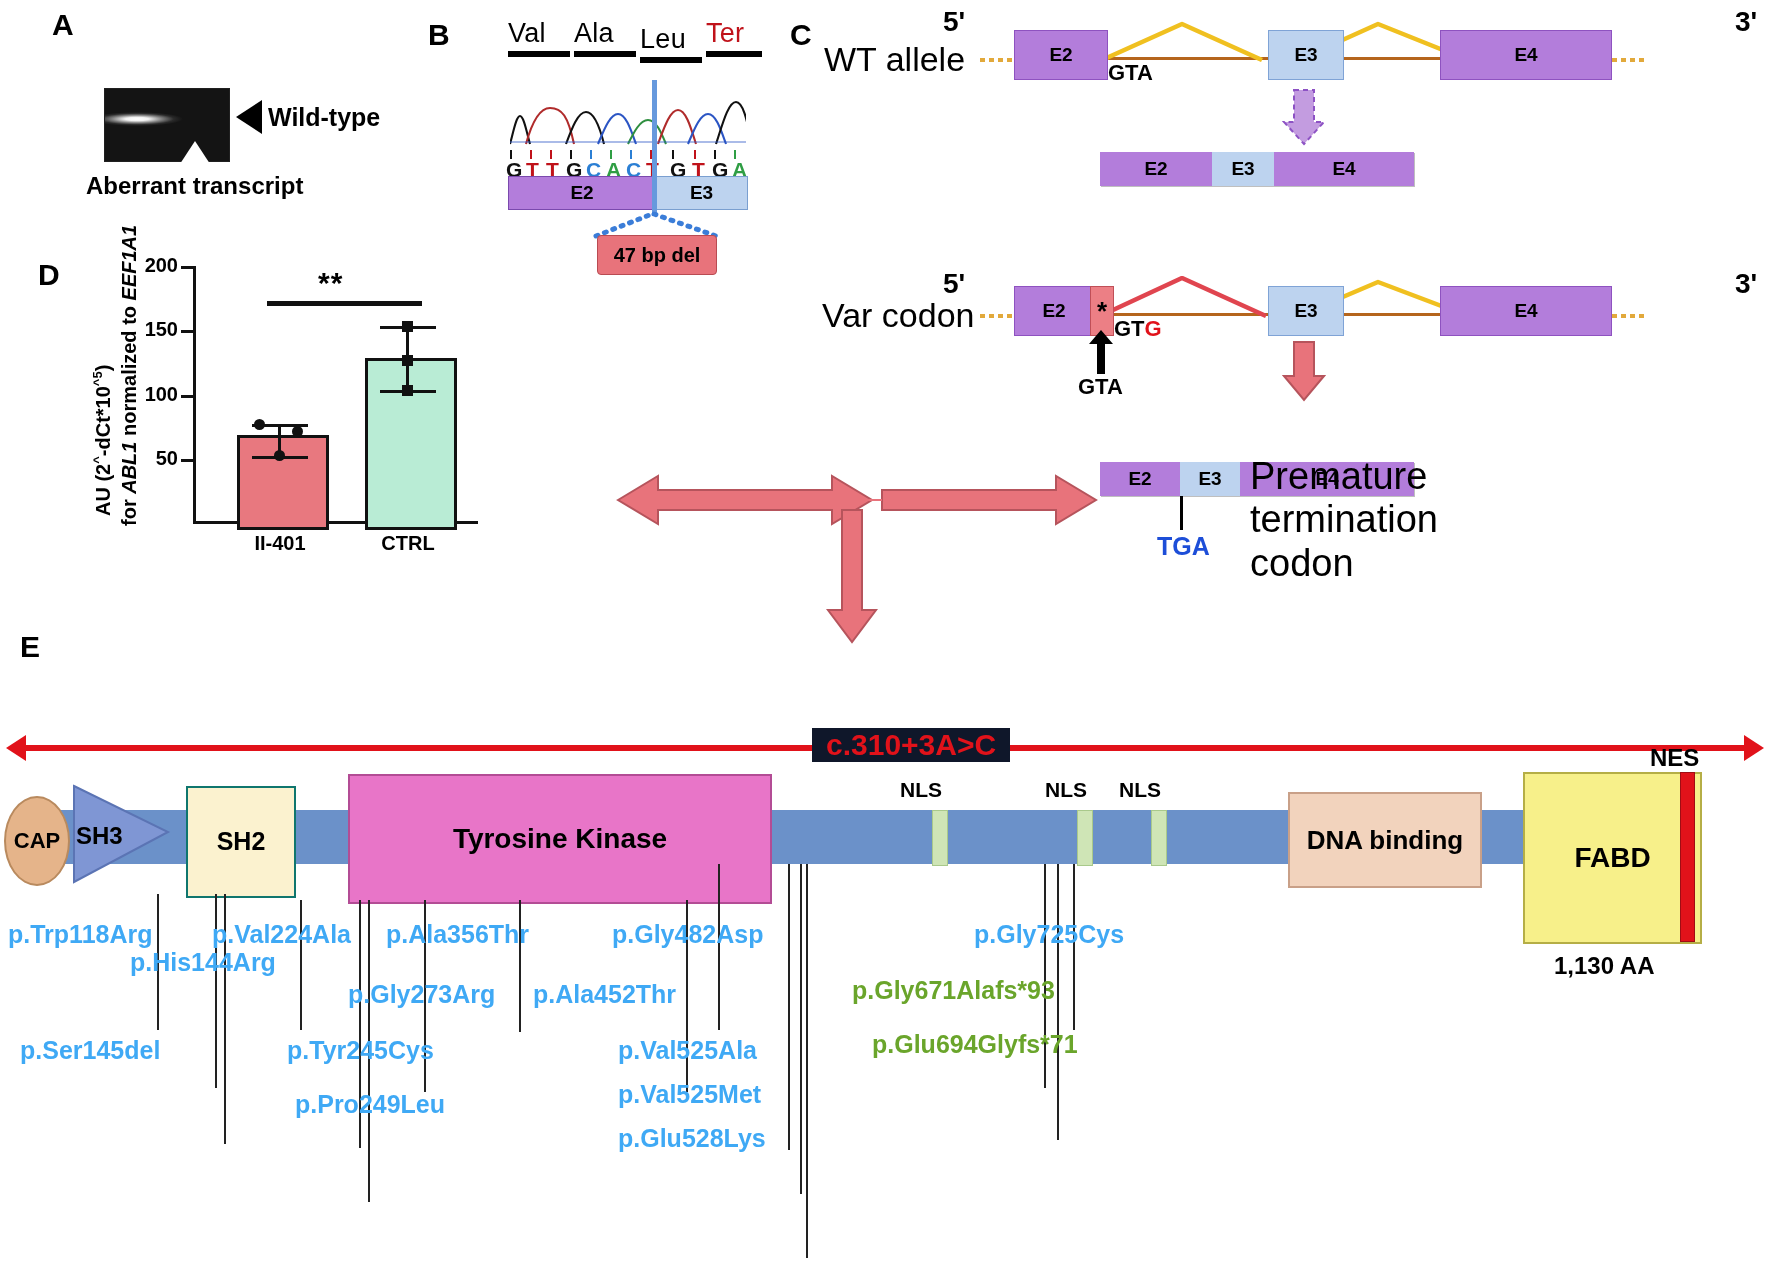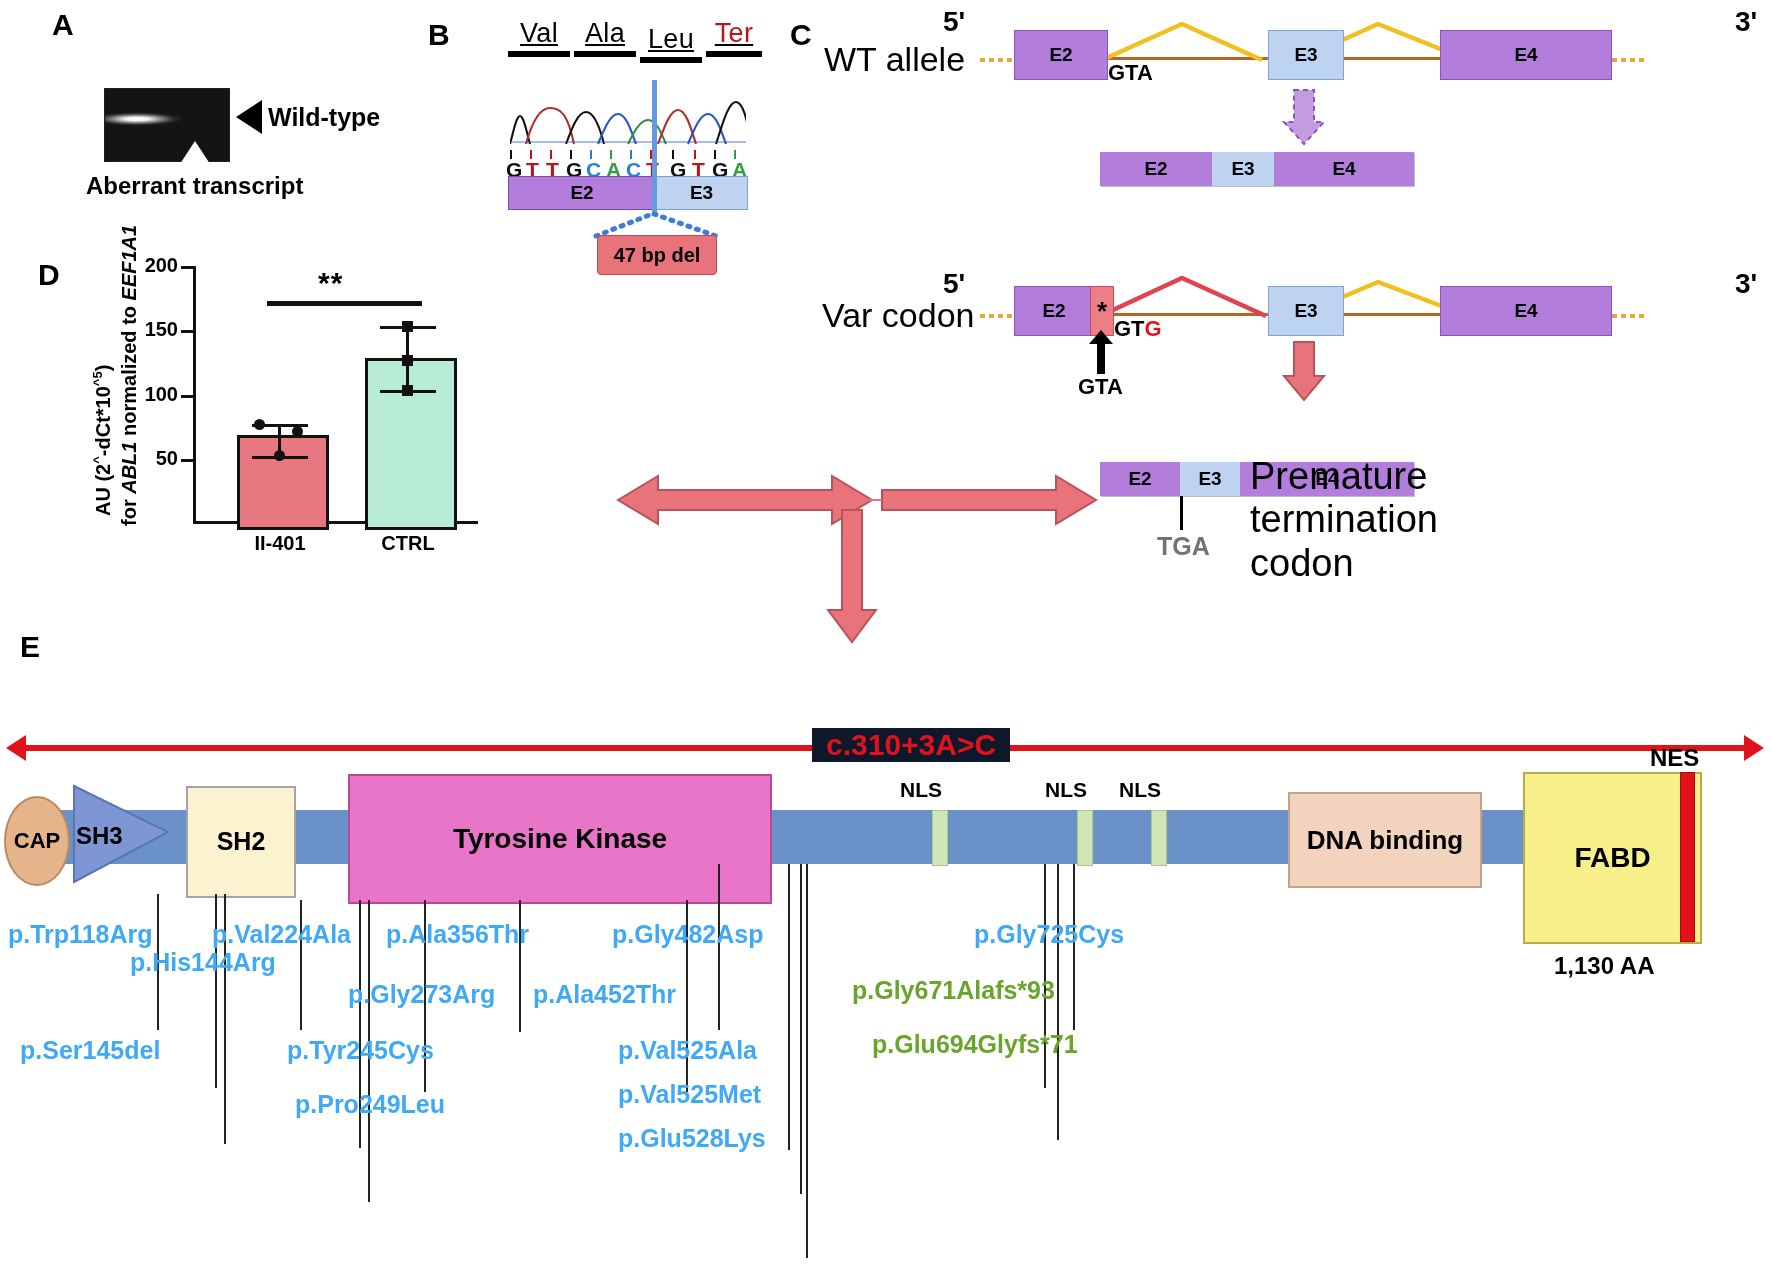--- a/index.html
+++ b/index.html
@@ -15,21 +15,21 @@
       radial-gradient(ellipse 40px 6px at 92px 28px, #ffffff 0%, #f0f0f0 25%, #7d7d7d 55%, #2a2a2a 80%, #141414 100%),
       radial-gradient(ellipse 34px 4px at 92px 48px, #9b9b9b 0%, #5a5a5a 45%, #1b1b1b 85%, #121212 100%),
       #141414;
     border:1px solid #202020;}
   #gel-arrow-wt{position:absolute;left:236px;top:100px;width:0;height:0;border-top:17px solid transparent;border-bottom:17px solid transparent;border-right:26px solid #000;}
   #gel-wt-label{position:absolute;left:268px;top:103px;font-size:25px;font-weight:bold;}
   #gel-arrow-ab{position:absolute;left:178px;top:141px;width:0;height:0;border-left:17px solid transparent;border-right:17px solid transparent;border-bottom:26px solid #fff;}
   #gel-ab-label{position:absolute;left:86px;top:172px;font-size:24px;font-weight:bold;}
 
   
-  .aa-col{position:absolute;text-align:center;text-decoration:underline;}
+  .aa-col{position:absolute;text-align:left;}
   .aa-name{font-size:27px;font-weight:500;letter-spacing:.3px;}
   .aa-bar{height:6px;background:#000;margin-top:2px;}
   .aa-ter .aa-name{color:#c0121a;}
   #chroma-box{position:absolute;left:510px;top:82px;width:236px;height:68px;}
   .base-letter{position:absolute;font-size:21px;font-weight:bold;font-family:"Liberation Sans",sans-serif;}
   .tickmark{position:absolute;width:2px;height:9px;}
   #exon-bar-b{position:absolute;left:508px;top:176px;width:240px;height:34px;display:flex;}
   #exon-bar-b .e2{flex:0 0 146px;background:#b37ddb;border:1.5px solid #7a49ad;display:flex;align-items:center;justify-content:center;font-size:19px;font-weight:bold;}
   #exon-bar-b .e3{flex:1;background:#bdd3ef;border:1.5px solid #7a9fd0;border-left:none;display:flex;align-items:center;justify-content:center;font-size:19px;font-weight:bold;}
   #blue-vline{position:absolute;left:652px;top:80px;width:5px;height:133px;background:#6699dd;}
@@ -42,21 +42,21 @@
   .ex-purple{background:#b37ddb;border:1.5px solid #8e52c0;}
   .ex-blue{background:#bdd3ef;border:1.5px solid #7fa3d6;}
   .ex-red{background:#ec7f85;border:1.5px solid #c04f57;}
   .intron-line{position:absolute;height:3px;background:#b5651d;}
   .dotted-5p{position:absolute;height:4px;
      background:repeating-linear-gradient(90deg,#e2a93b 0 5px,transparent 5px 9px);}
   .mrna-bar{position:absolute;display:flex;height:34px;box-shadow:1px 1px 0 rgba(0,0,0,.25);}
   .mrna-bar .seg{display:flex;align-items:center;justify-content:center;font-size:19px;font-weight:bold;}
   .seg-p{background:#b37ddb;}
   .seg-b{background:#bdd3ef;}
-  .ptc-text{font-size:25px;font-weight:bold;color:#737373;}
+  .ptc-text{font-size:25px;font-weight:bold;color:#1d4ed8;}
   .ptc-big{font-size:38px;font-weight:500;line-height:1.14;}
 
   
   #panelD{position:absolute;left:30px;top:258px;width:450px;height:310px;}
   .yax-label{position:absolute;font-weight:bold;font-size:20px;transform:rotate(-90deg);transform-origin:left top;white-space:nowrap;}
   .tick-lab{position:absolute;font-size:20px;font-weight:bold;text-align:right;width:52px;}
   .bar{position:absolute;border:3px solid #111;}
   .pt{position:absolute;width:11px;height:11px;background:#111;}
   .pt.circle{border-radius:50%;}
   .errbar{position:absolute;background:#111;}
@@ -296,21 +296,21 @@
 <div class="red-tip" style="left:1744px;top:735px;border-left:20px solid #e1121a;"></div>
 <div id="cvar" style="left:812px;top:728px;">c.310+3A&gt;C</div>
 
 <div id="backbone"></div>
 
 <div class="dom" style="left:4px;top:796px;width:62px;height:86px;background:#e5b48a;border:2px solid #b98a5e;border-radius:50%;font-size:22px;">CAP</div>
 <svg class="abs" style="left:70px;top:782px;" width="102" height="104">
   <polygon points="4,4 98,50 4,100" fill="#7f96d4" stroke="#5b74b4" stroke-width="2"></polygon>
 </svg>
 <div class="abs" style="left:76px;top:822px;font-size:24px;font-weight:bold;">SH3</div>
-<div class="dom" style="left:186px;top:786px;width:106px;height:108px;background:#fbf2cf;border:2px solid #a3a3a3;font-size:25px;">SH2</div>
+<div class="dom" style="left:186px;top:786px;width:106px;height:108px;background:#fbf2cf;border:2px solid #0f766e;font-size:25px;">SH2</div>
 <div class="dom" style="left:348px;top:774px;width:420px;height:126px;background:#e875c8;border:2px solid #b34c95;font-size:28px;">Tyrosine Kinase</div>
 <div class="dom" style="left:1288px;top:792px;width:190px;height:92px;background:#f2d3bd;border:2px solid #c9a088;font-size:26px;">DNA binding</div>
 <div class="dom" style="left:1523px;top:772px;width:175px;height:168px;background:#f7f08a;border:2px solid #b5ae46;font-size:28px;">FABD</div>
 <div class="abs" style="left:1680px;top:772px;width:13px;height:168px;background:#e1121a;border:1px solid #a00d14;"></div>
 <div id="nes-lab" style="left:1650px;top:744px;">NES</div>
 <div id="aa-count" style="left:1554px;top:952px;">1,130 AA</div>
 
 <div class="nls" style="left:932px;top:810px;"></div>
 <div class="nls" style="left:1077px;top:810px;"></div>
 <div class="nls" style="left:1151px;top:810px;"></div>

